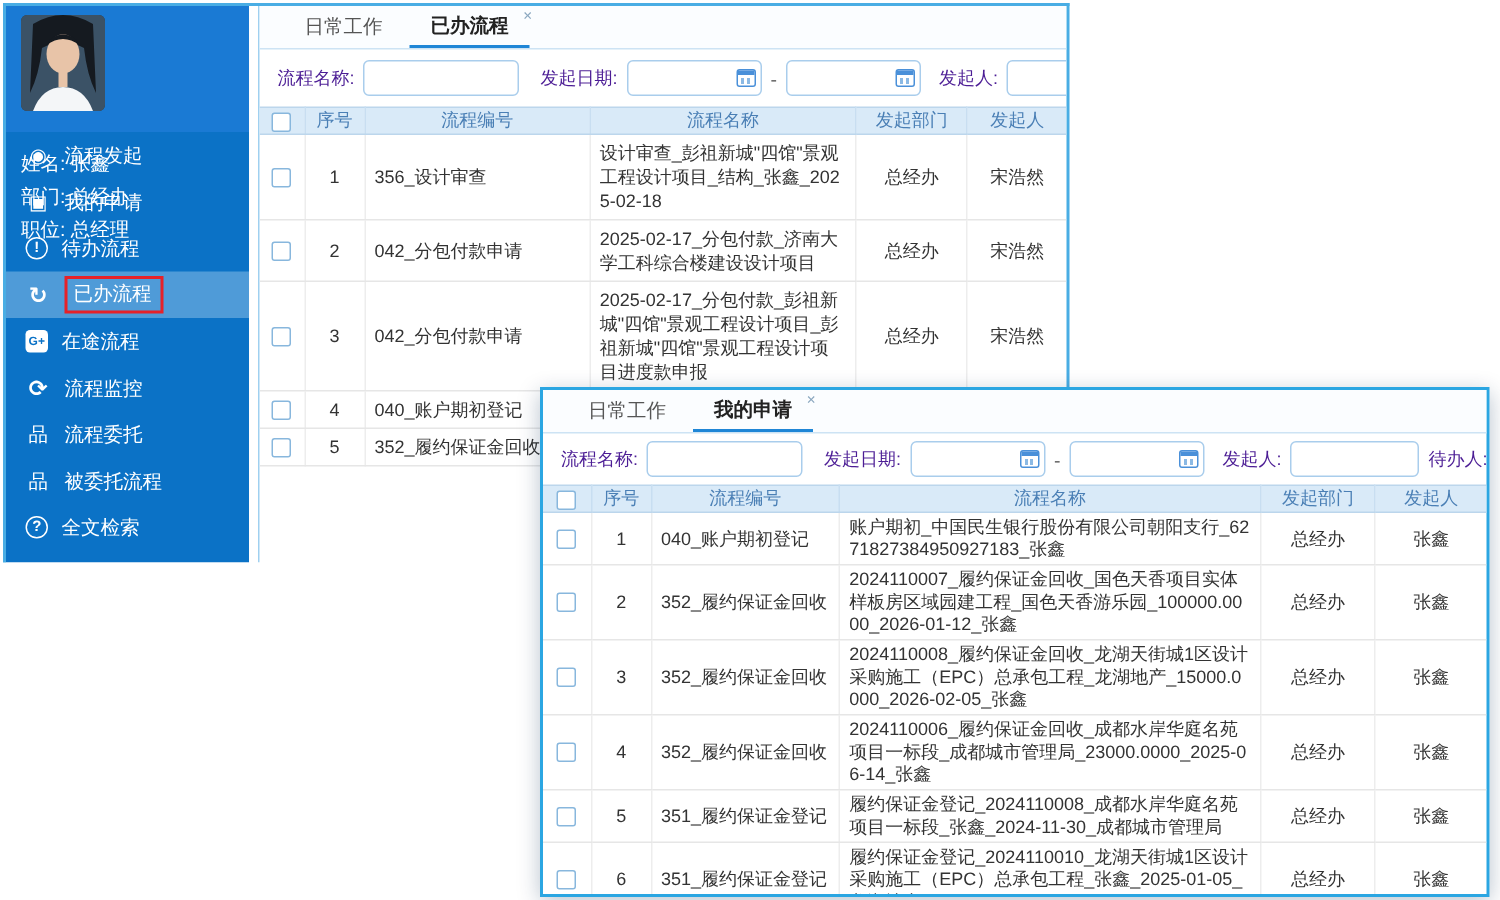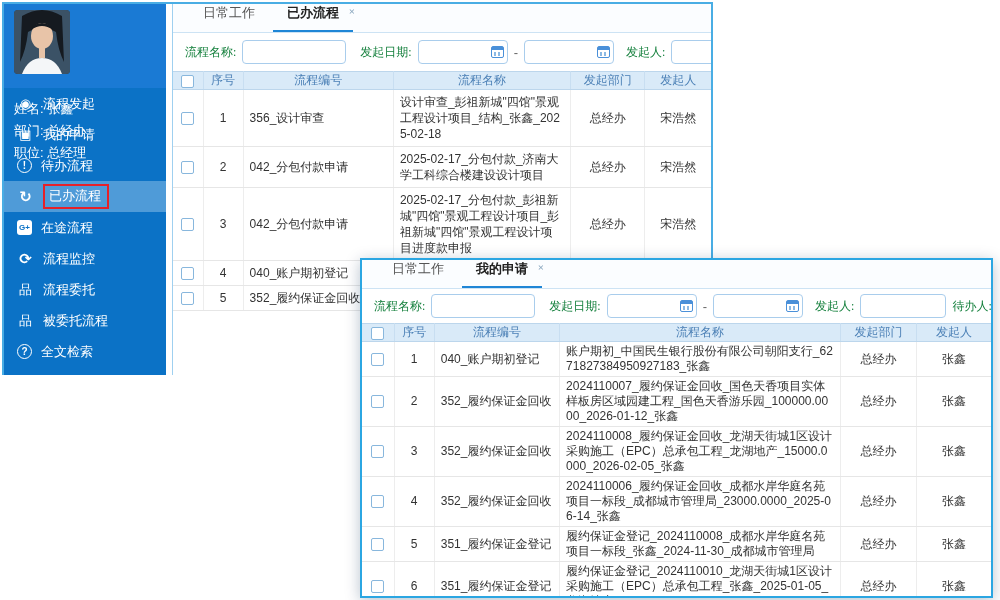--- a/index.html
+++ b/index.html
@@ -28,27 +28,27 @@
   .s-icon.box { background:#fff; color:#0b72c6; border-radius:3px; font-size:8px; font-weight:bold; width:15px; height:15px; }
   .s-icon.bold { font-weight:bold; font-size:15px; }
   .red-box { border:2px solid #e62129; padding:1px 6px 2px 4px; }
 
   
   .content { flex:1; margin-left:6px; border-left:1px solid #9fd0f0; display:flex; flex-direction:column; overflow:hidden; }
 
   
   .tabs { height:29px; display:flex; align-items:flex-end; gap:4px; padding-left:16px;
     background:#fbfdff; border-bottom:1px solid #cde3f4; flex:none; }
-  .tab { height:28px; display:flex; padding:0 14px; color:#555; cursor:pointer; position:relative;font-family:Liberation Serif, serif; }
+  .tab { height:28px; display:flex; align-items:center; padding:0 14px; color:#555; cursor:pointer; position:relative;font-family:Liberation Serif, serif; }
   .tab.active { font-weight:bold; color:#222; border-bottom:2px solid #1f86d6; }
   .tab-x { position:absolute; right:-2px; top:1px; font-size:11px; color:#8aa7bf; cursor:pointer; }
 
   
   .filters { height:38px; display:flex; align-items:center; gap:6px; padding:0 12px; flex:none; white-space:nowrap; overflow:hidden; }
-  .filters label { color:#15803d; font-size:12px;font-family:Liberation Serif, serif; }
+  .filters label { color:#4c1d95; font-size:12px; }
   .inp { height:24px; border:1px solid #a9cdec; border-radius:4px; background:#fff; outline:none;
     padding:0 5px; font-size:12px; }
   .inp.name { width:104px; }
   .inp.person { width:86px; }
   .date-wrap { position:relative; display:inline-flex; align-items:center; }
   .date-wrap .inp { width:90px; padding-right:20px; }
   .cal-icon { position:absolute; right:4px; width:13px; height:12px; border:1px solid #4a90d9; border-radius:2px;
     background:linear-gradient(#4a90d9 0 3px, #fff 3px); pointer-events:none; }
   .cal-icon:after { content:""; position:absolute; left:2px; right:2px; top:5px; height:4px;
     background:repeating-linear-gradient(90deg,#8bb9e4 0 2px,transparent 2px 4px); }

